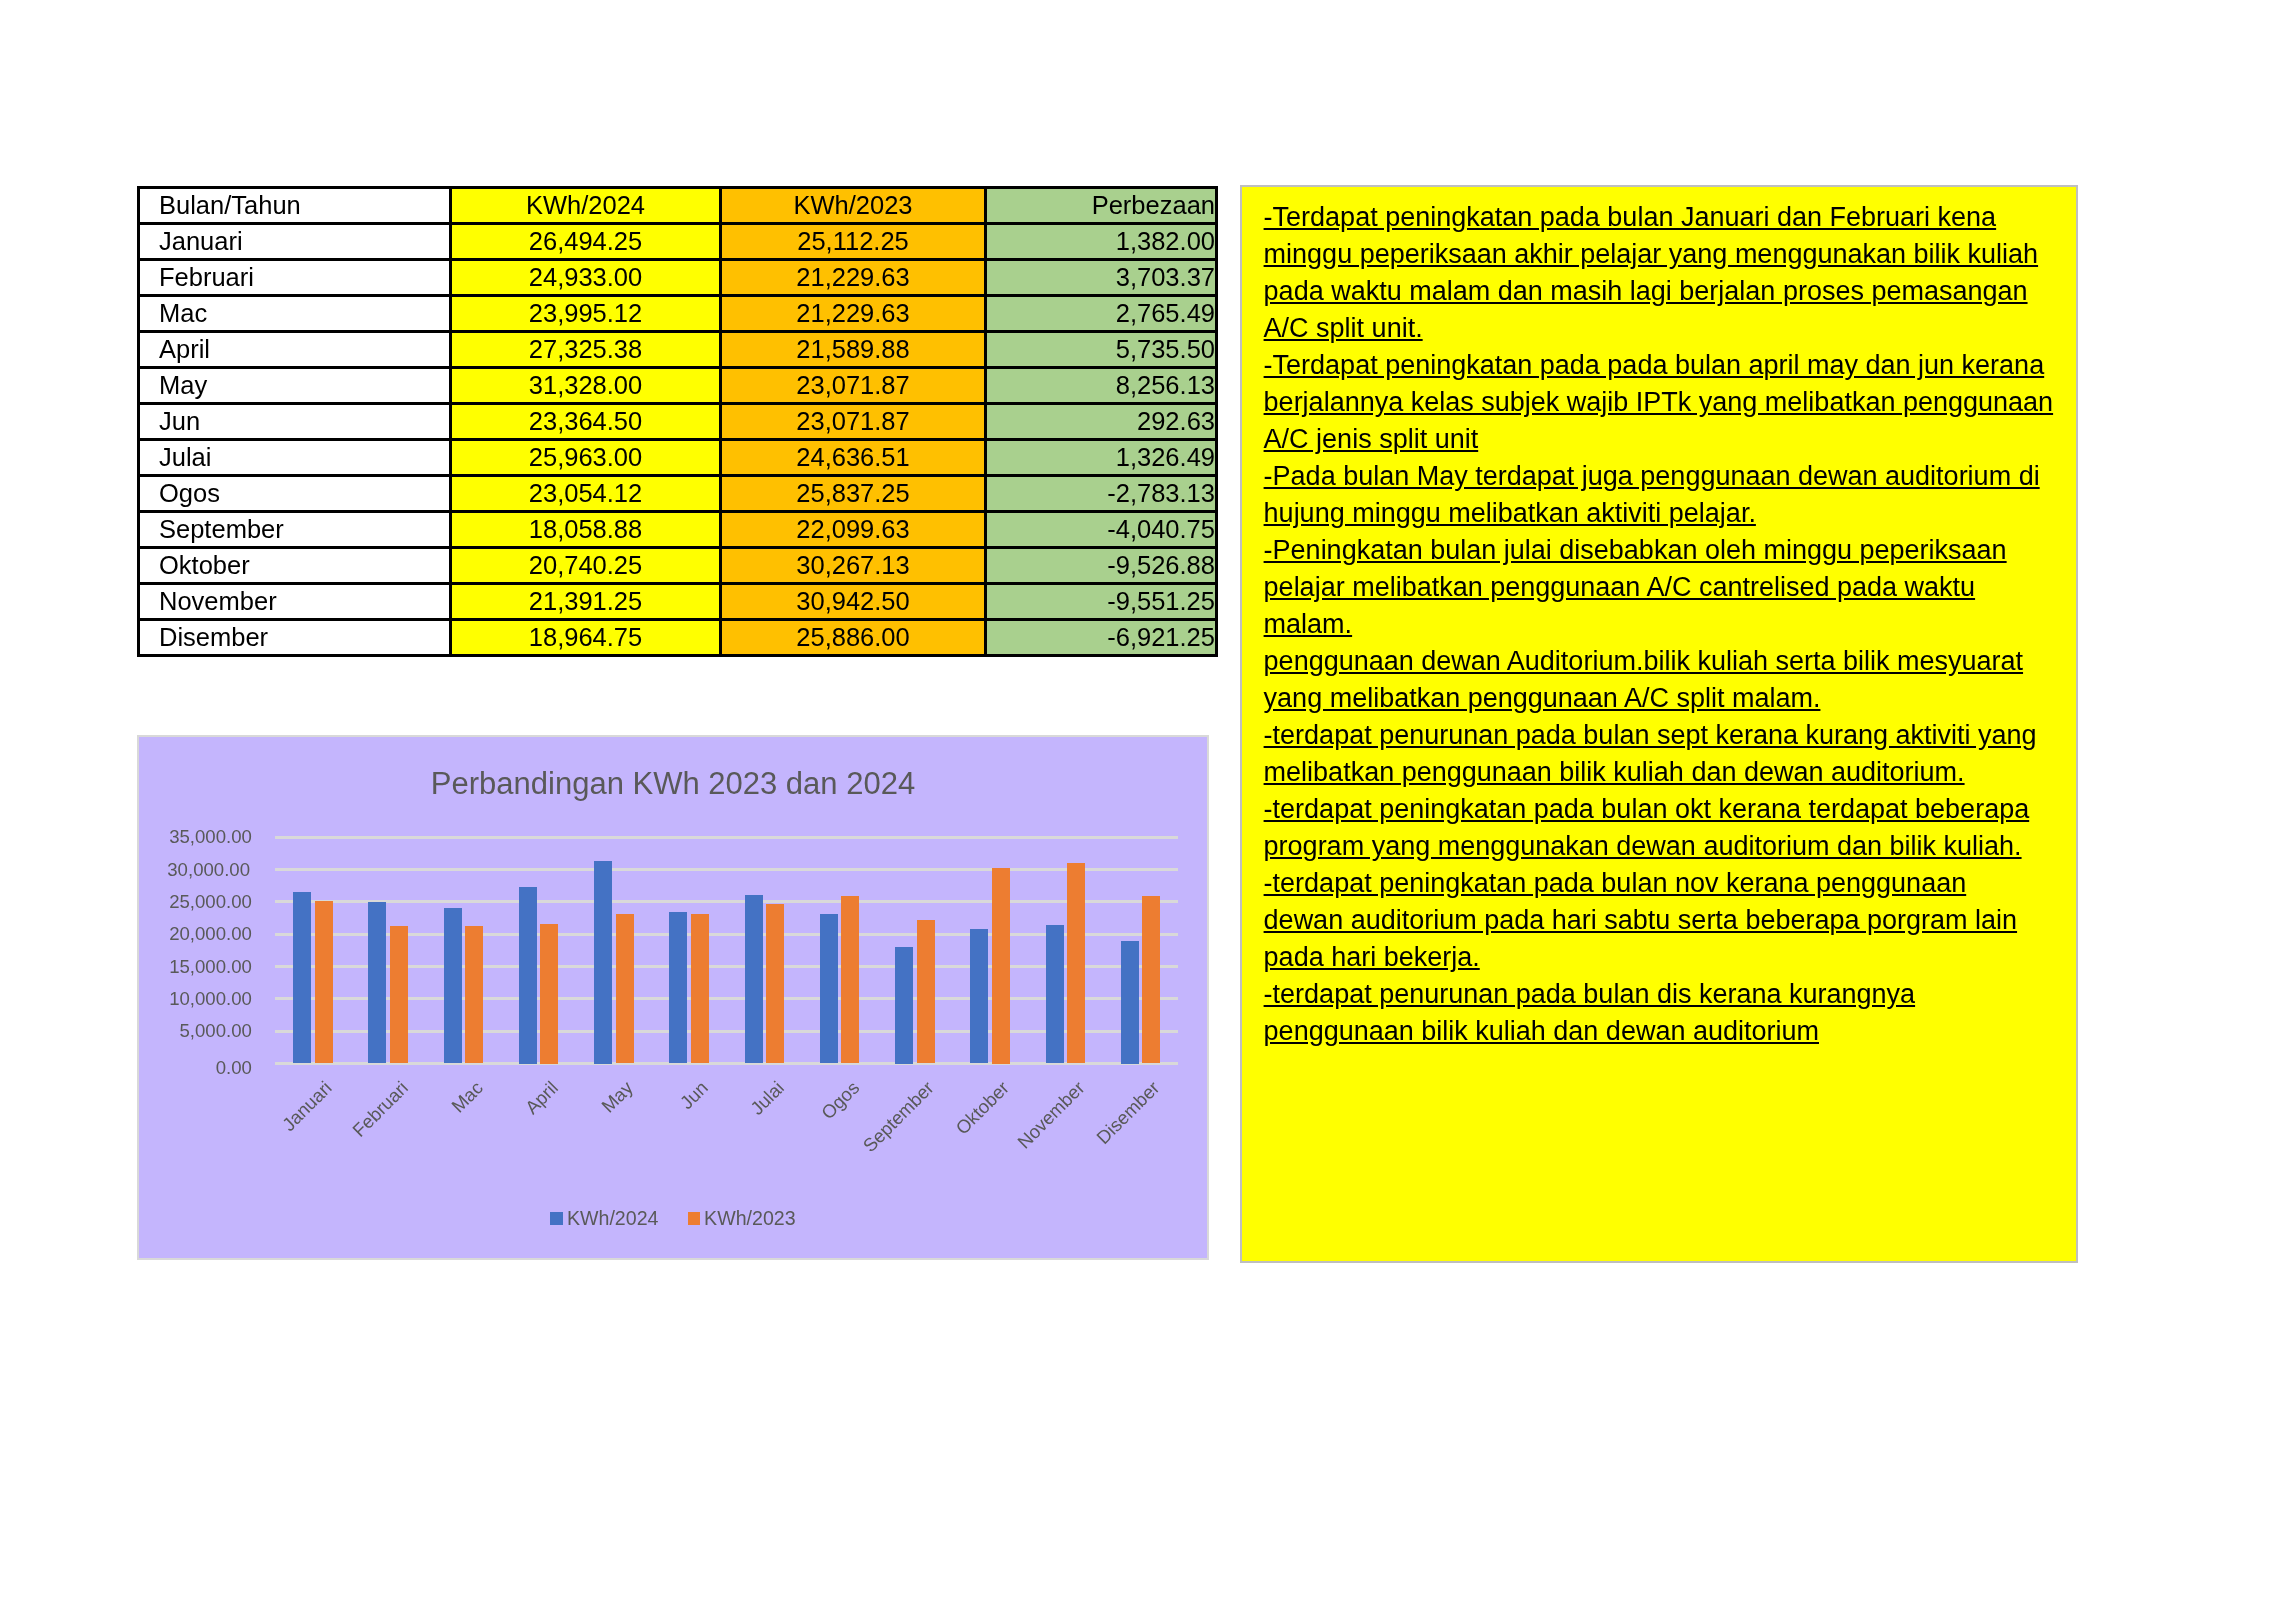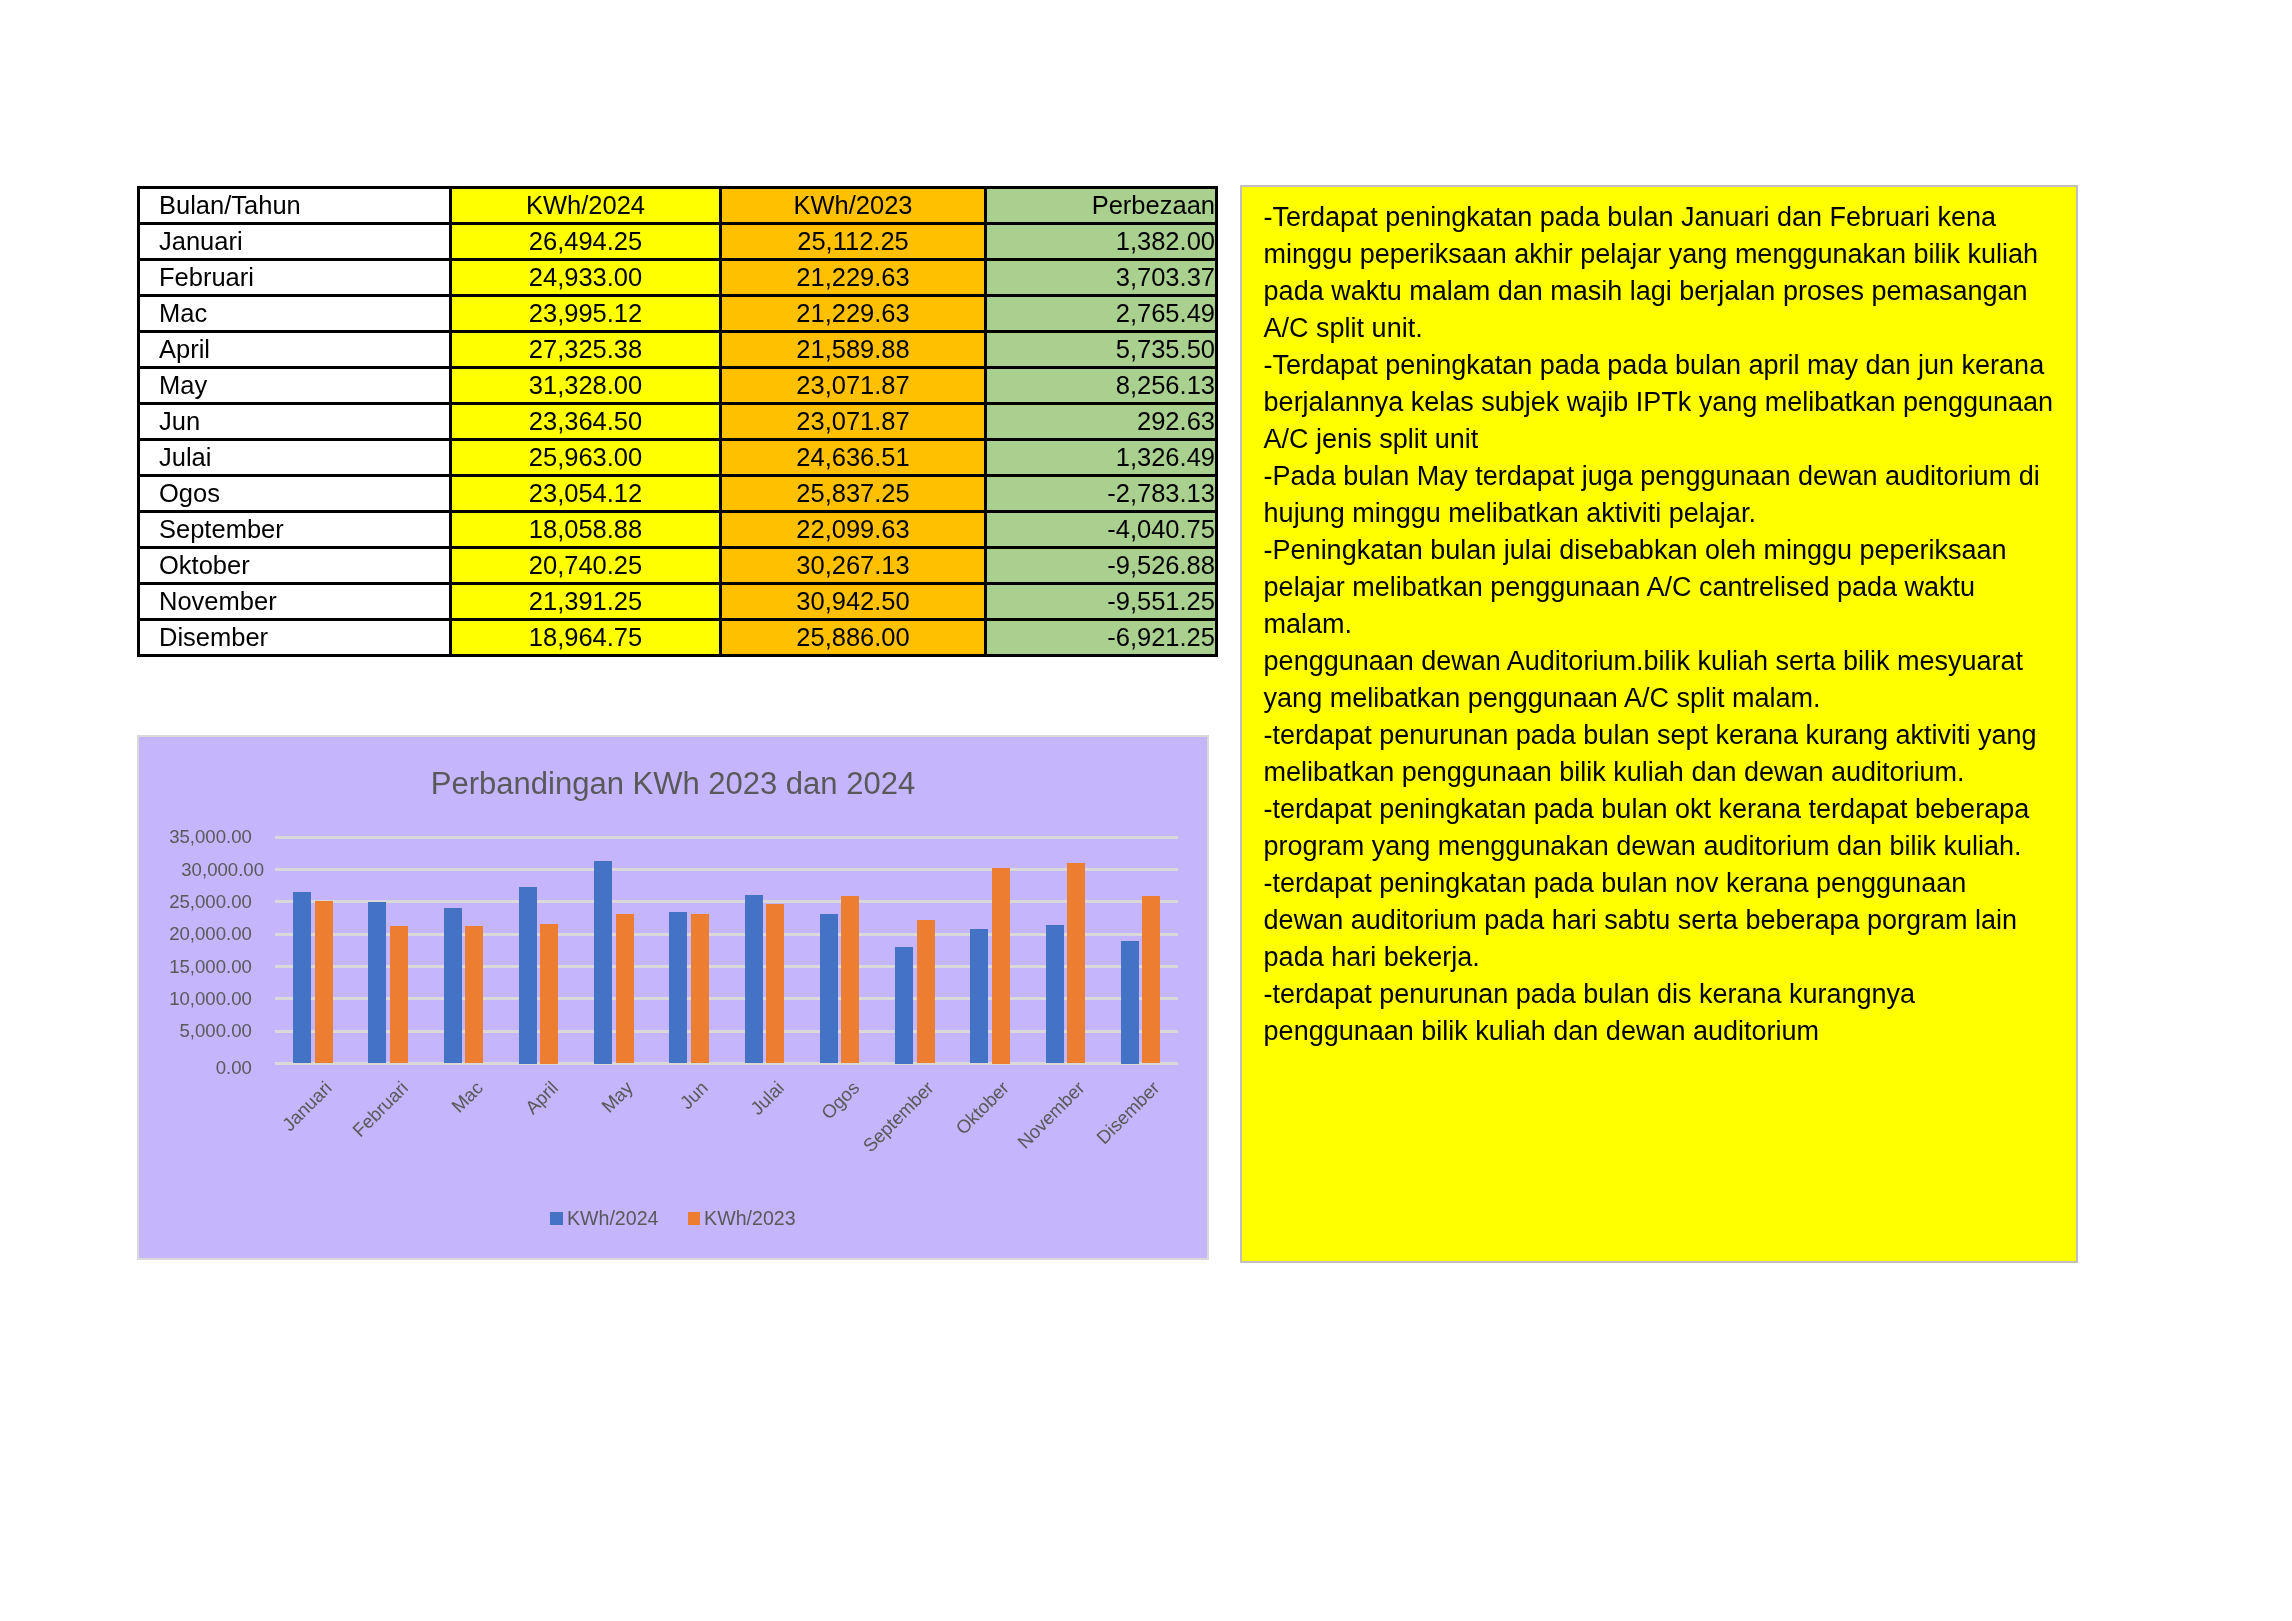--- a/index.html
+++ b/index.html
@@ -29,21 +29,21 @@
              transform-origin: 100% 0%; transform: rotate(-45deg); text-align: right; }
   .legend { position: absolute; left: 0; right: 0; top: 470px; text-align: center; font-size: 19.6px; color: #595959; }
   .legend-item { display: inline-flex; align-items: center; margin: 0 11.8px; }
   .legend-swatch { display: inline-block; width: 12.7px; height: 12.7px; margin-right: 3.9px; }
 
   
   .notes-box { position: absolute; left: 1240px; top: 185px; width: 834px; height: 1074px;
                background: #ffff00; border: 2.9px solid #bfbfbf; }
   .notes-text { position: absolute; left: 21.6px; top: 11.8px; right: 15.7px;
                 font-size: 27px; line-height: 37px; color: #000; }
-  .note-line { display: block; white-space: nowrap; }
+  .note-line { display: block; white-space: nowrap; text-decoration: underline; }
 </style>
 </head>
 <body>
 
 <table class="kwh-table">
   <colgroup>
     <col style="width:312px">
       <col style="width:270px">
       <col style="width:265px">
       <col style="width:231px">
@@ -139,21 +139,21 @@
       <div class="y-label" style="left: 4.9px; top: 284px;">5,000.00</div>
       <div class="gridline" style="left: 136px; width: 903px; top: 260px;"></div>
       <div class="y-label" style="left: 4.9px; top: 252px;">10,000.00</div>
       <div class="gridline" style="left: 136px; width: 903px; top: 228px;"></div>
       <div class="y-label" style="left: 4.9px; top: 220px;">15,000.00</div>
       <div class="gridline" style="left: 136px; width: 903px; top: 196px;"></div>
       <div class="y-label" style="left: 4.9px; top: 187px;">20,000.00</div>
       <div class="gridline" style="left: 136px; width: 903px; top: 163px;"></div>
       <div class="y-label" style="left: 4.9px; top: 155px;">25,000.00</div>
       <div class="gridline" style="left: 136px; width: 903px; top: 131px;"></div>
-      <div class="y-label" style="left: 17px; top: 123px;">30,000.00</div>
+      <div class="y-label" style="left: 3px; top: 123px;">30,000.00</div>
       <div class="gridline" style="left: 136px; width: 903px; top: 99px;"></div>
       <div class="y-label" style="left: 4.9px; top: 90px; text-align: right;">35,000.00</div>
       <div class="bar" style="left: 154px; width: 17.6px; top: 155px; height: 171px; background: rgb(68, 114, 196);"></div>
       <div class="bar" style="left: 176px; width: 17.6px; top: 164px; height: 162px; background: rgb(237, 125, 49);"></div>
       <div class="x-label" style="right: 886px; top: 340px;">Januari</div>
       <div class="bar" style="left: 229px; width: 17.6px; top: 165px; height: 161px; background: rgb(68, 114, 196);"></div>
       <div class="bar" style="left: 251px; width: 17.6px; top: 189px; height: 137px; background: rgb(237, 125, 49);"></div>
       <div class="x-label" style="right: 810px; top: 340px;">Februari</div>
       <div class="bar" style="left: 305px; width: 17.6px; top: 171px; height: 155px; background: rgb(68, 114, 196);"></div>
       <div class="bar" style="left: 326px; width: 17.6px; top: 189px; height: 137px; background: rgb(237, 125, 49);"></div>

